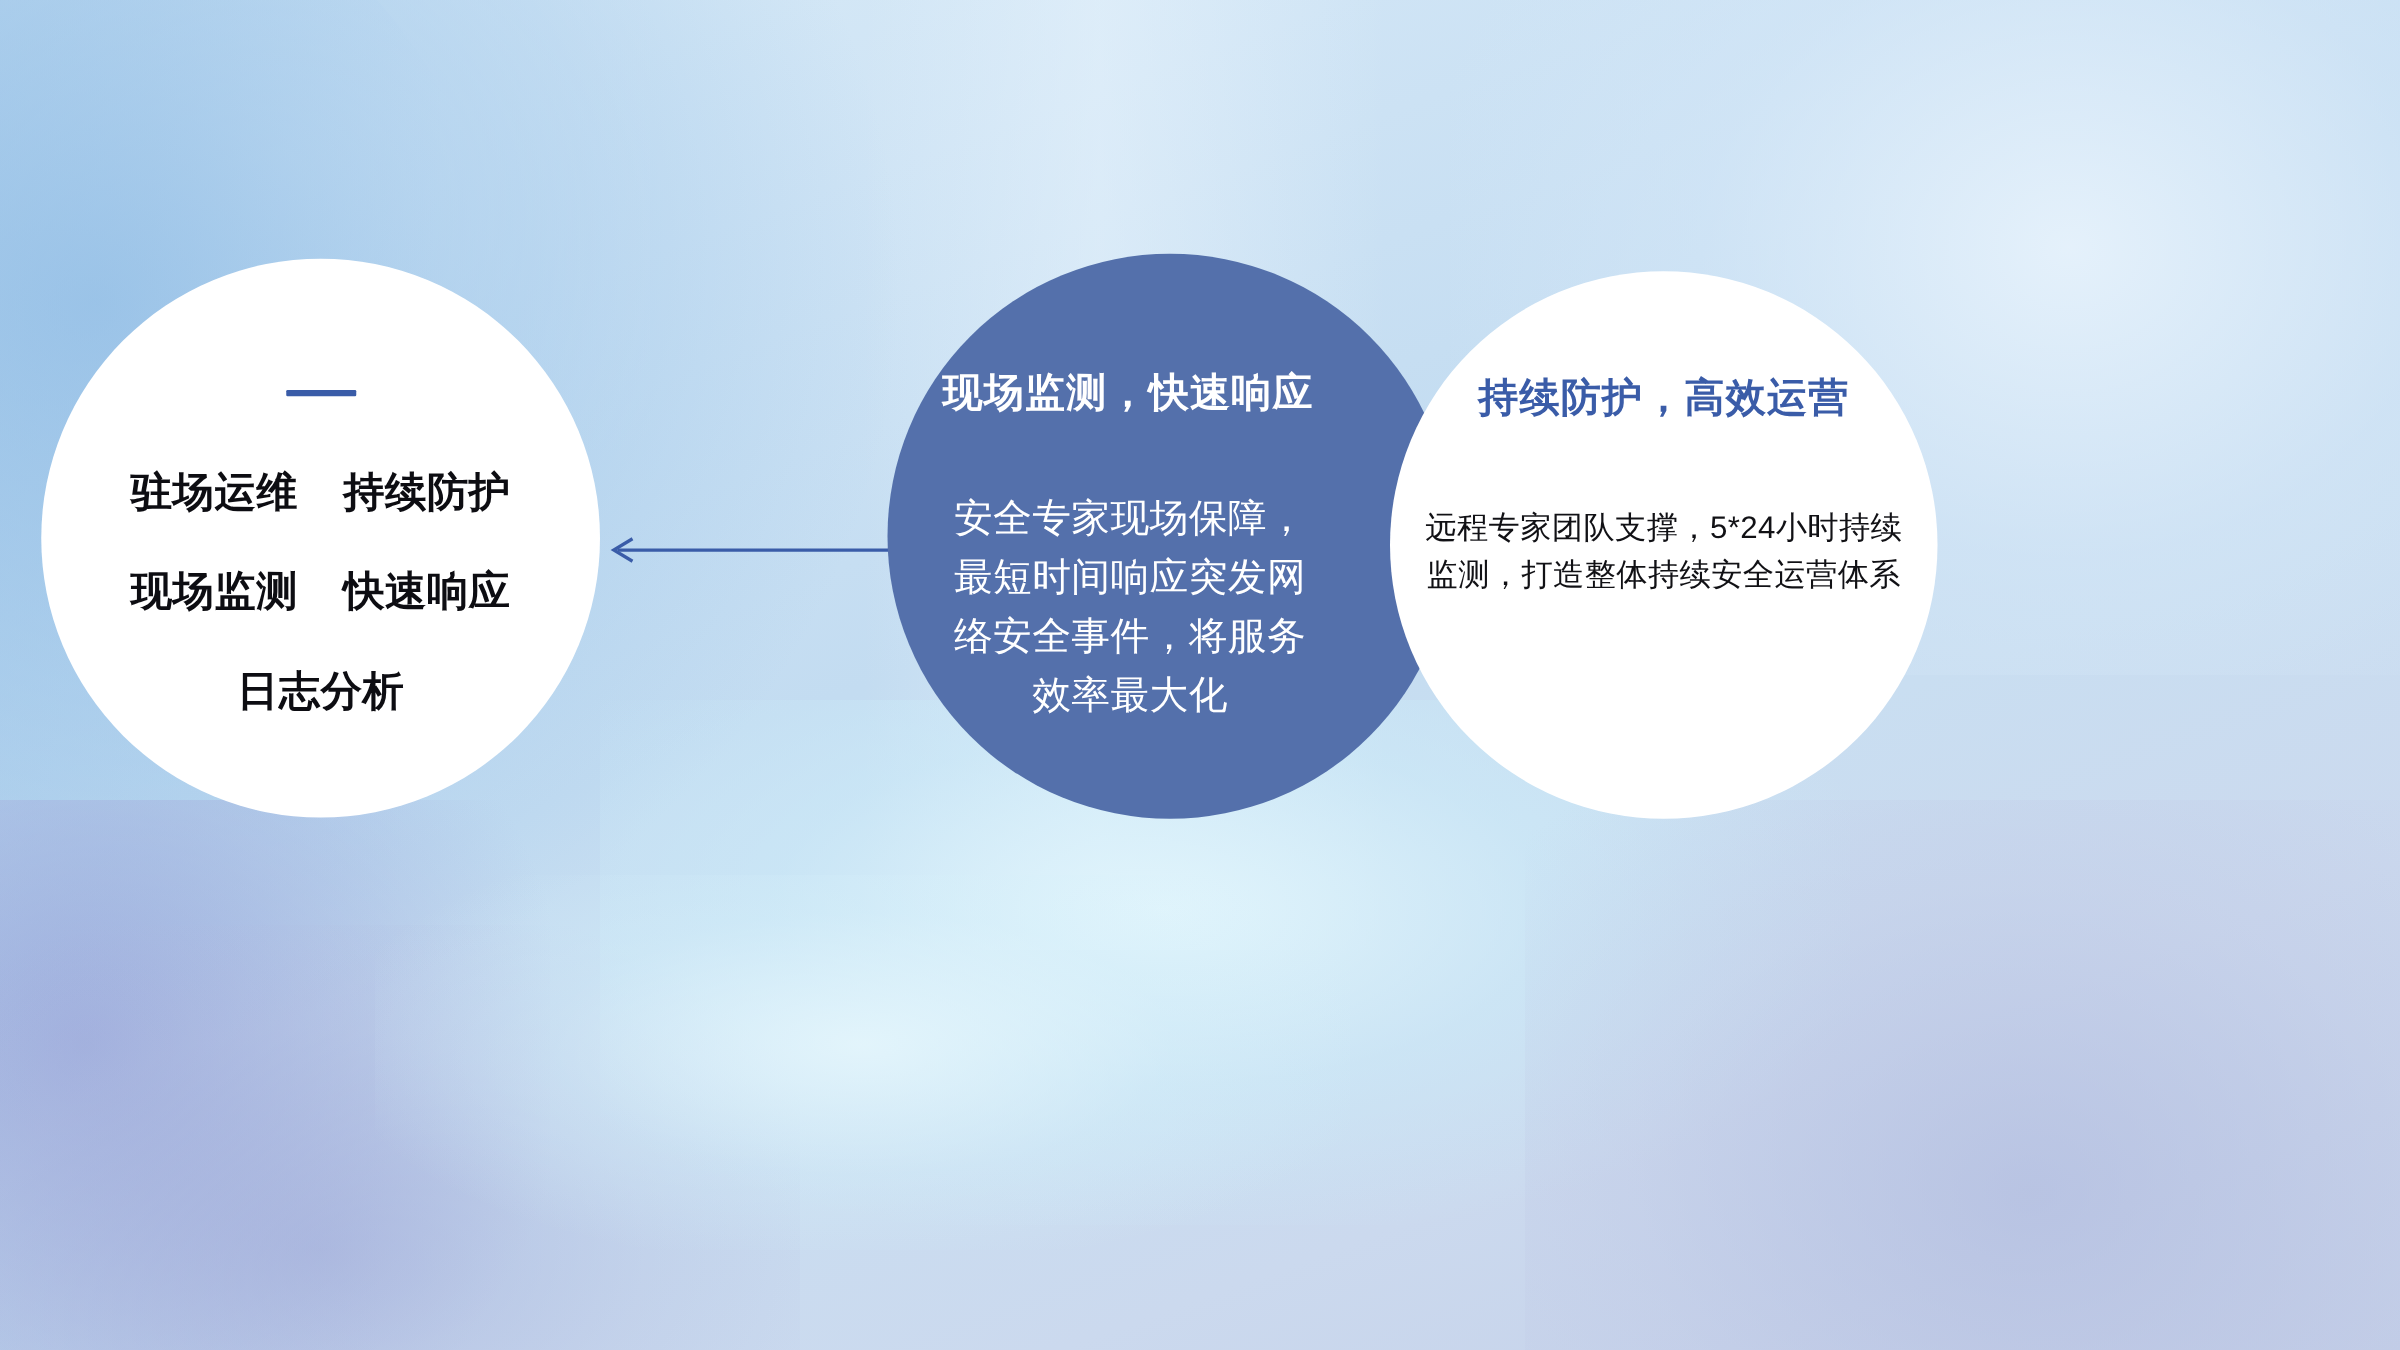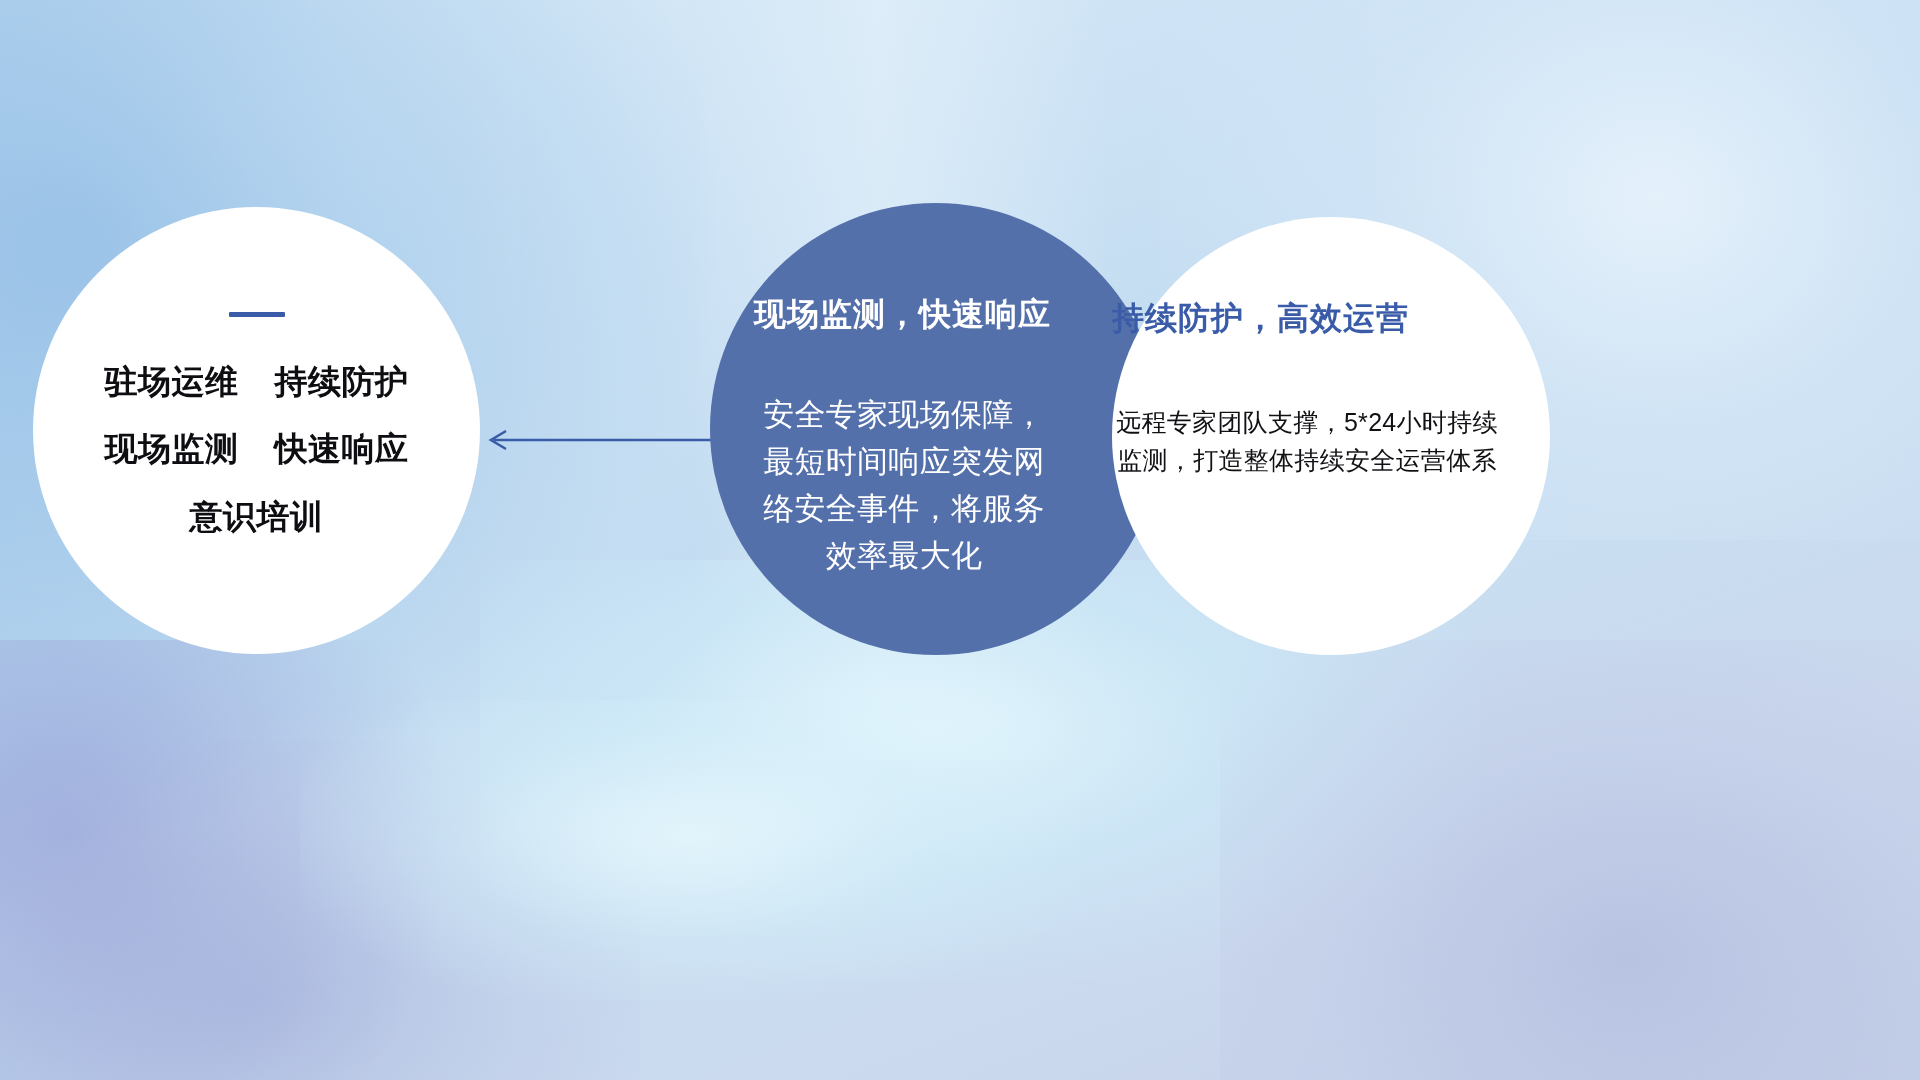--- a/index.html
+++ b/index.html
@@ -91,20 +91,21 @@
   }
 
   
   #arrow { position:absolute; left:480px; top:415px; width:240px; height:50px; }
 
   
   #left-content {
     position:absolute; left:33px; top:207px; width:447px; height:447px;
     display:flex; flex-direction:column; align-items:center; justify-content:flex-start;
     padding-top:105px;
+    gap:12px;
   }
   #left-divider {
     width:56px; height:5px; background:#3a5ca8; border-radius:1px;
     margin-bottom:47px;
   }
   .tag-row {
     display:flex; justify-content:center; align-items:baseline;
     gap:36px;
     font-size:33px; font-weight:bold; color:#0d0d12;
     letter-spacing:0.5px;
@@ -126,21 +127,21 @@
   }
   #mid-body {
     margin-top:54px; width:300px; margin-left:44px;
     font-size:31px; color:#ffffff; line-height:1.52;
     text-align:center; letter-spacing:0.3px;
   }
 
   
   #right-content {
     position:absolute; left:1112px; top:217px; width:438px; height:438px;
-    display:flex; flex-direction:column; align-items:flex-start;
+    display:flex; flex-direction:column; align-items:center;
     padding-top:80px;
   }
   #right-title {
     font-size:32px; font-weight:bold; color:#3a5ca8;
     letter-spacing:1px; white-space:nowrap;
   }
   #right-body {
     margin-top:62px; width:390px;
     font-size:25px; color:#111115; line-height:1.52;
     text-align:center; letter-spacing:0.3px;
@@ -183,21 +184,21 @@
       <span>驻场运维</span>
       <span>持续防护</span>
     </div>
 
     <div class="tag-row">
       <span>现场监测</span>
       <span>快速响应</span>
     </div>
 
     <div class="tag-row single">
-      <span>意识培训</span>
+      <span>日志分析</span>
     </div>
   </div>
 
   <div id="mid-content">
     <div id="mid-title">现场监测，快速响应</div>
     <div id="mid-body">安全专家现场保障，最短时间响应突发网络安全事件，将服务效率最大化</div>
   </div>
 
   <div id="right-content">
     <div id="right-title">持续防护，高效运营</div>

